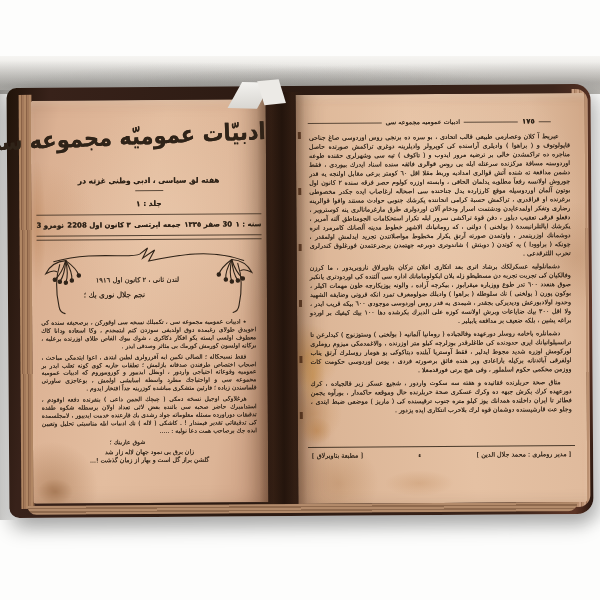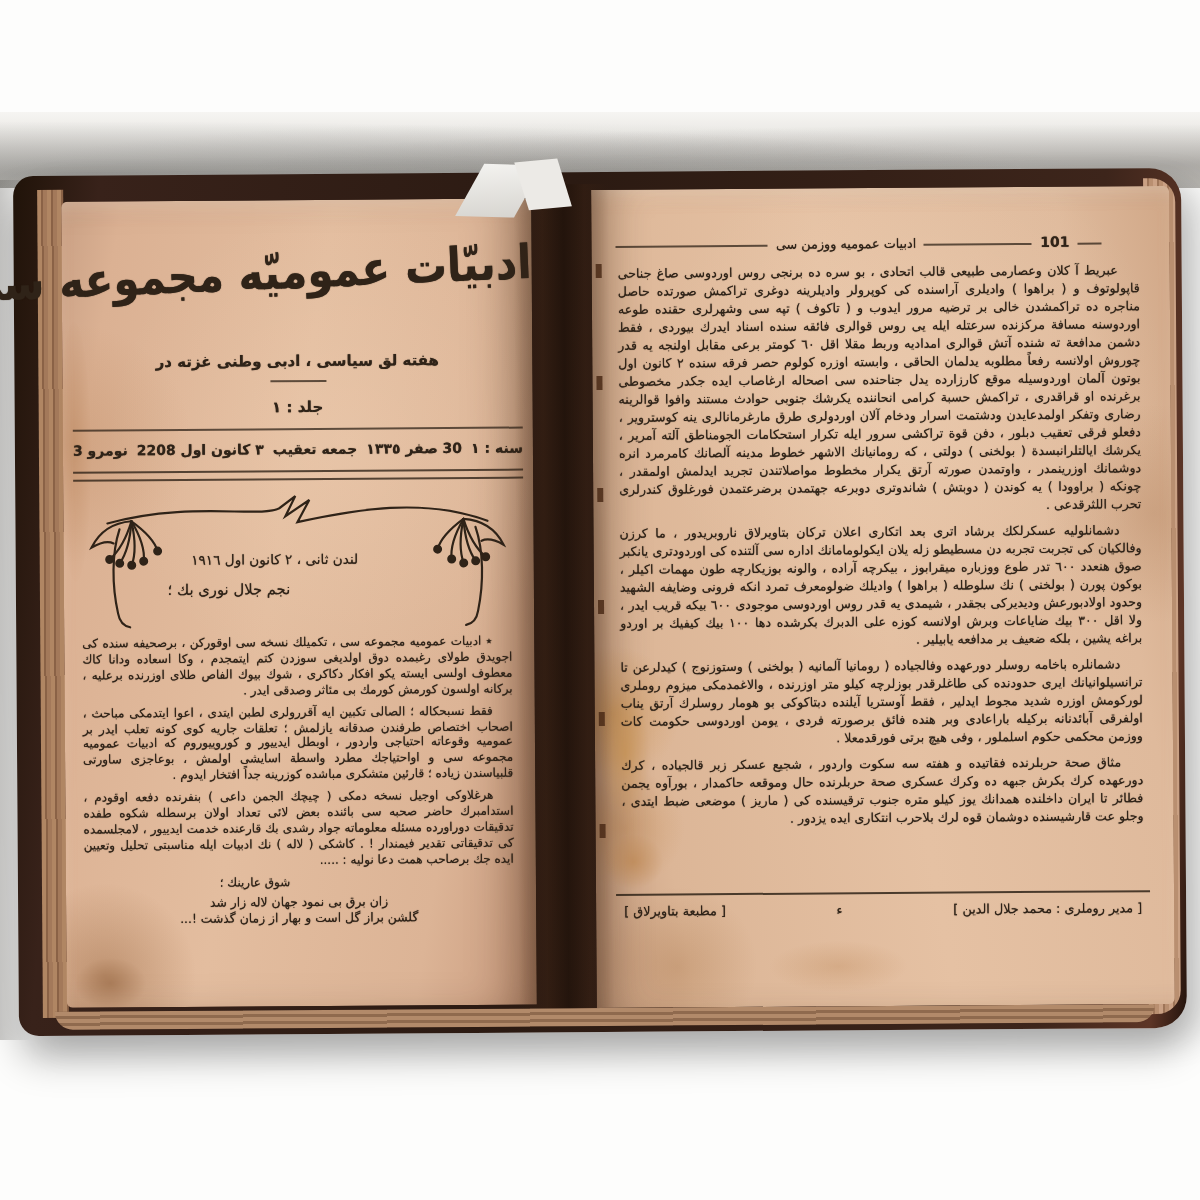--- a/index.html
+++ b/index.html
@@ -160,21 +160,21 @@
 
       <div class="lp masthead-title ink" dir="rtl">ادبيّات عموميّه مجموعه سی</div>
       <div class="lp masthead-subtitle ink" dir="rtl">هفته لق سياسی ، ادبی وطنی غزته در</div>
       <div class="lp subtitle-divider"></div>
       <div class="lp masthead-volume ink" dir="rtl">جلد : ١</div>
       <div class="lp rule-a"></div>
 
       <div class="lp date-row ink" dir="rtl">
         <span>سنه : ١</span>
         <span>30 صفر ١٣٣٥</span>
-        <span>جمعه تعقيب</span>
+        <span>جمعه ايرتسی</span>
         <span>٣ كانون اول 2208</span>
         <span>نومرو 3</span>
       </div>
       <div class="lp rule-b"></div>
 
       <svg class="lp headpiece" viewBox="0 0 218 76" fill="none" stroke="#2f2318" stroke-width="1.1" stroke-linecap="round">
         <path d="M14,17 C55,6 90,15 100,10 l8,-6 -5,10 12,-8 -6,11 C138,11 172,5 204,17"></path>
 
         <g>
           <path d="M26,16 q-14,1 -20,13 q7,-4 11,-2"></path>
@@ -222,23 +222,23 @@
       </div>
     </div>
 
     <div class="page page-right">
       <div class="stain st1"></div>
       <div class="stain st2"></div>
       <div class="stain st3"></div>
 
       <div class="rp rp-header ink">
         <div class="hdr-dash hdr-dash-l"></div>
-        <span class="rp-running-title" dir="rtl">ادبيات عموميه ووزمن سی</span>
+        <span class="rp-running-title" dir="rtl">ادبيات عموميه مجموعه سی</span>
         <div class="hdr-dash hdr-dash-m"></div>
-        <span class="rp-page-number" dir="rtl">101</span>
+        <span class="rp-page-number" dir="rtl">١٧٥</span>
         <div class="hdr-dash hdr-dash-r"></div>
       </div>
 
       <div class="rp rp-body ink" dir="rtl">
         <p>عبريط آ كلان وعصارمی طبيعی قالب اتحادی ، بو سره ده برنجی روس اوردوسی صاغ جناحی قاپولوتوف و ( براهوا ) واديلری آراسنده كی كوپرولر واديلرينه دوغری تراكمش صورتده حاصل مناجره ده تراكمشدن خالی بر ترضيه مرور ايدوب و ( تاكوف ) تپه سی وشهرلری حقنده طوعه اوردوسنه مسافة مركزنده سرعتله ايله يی روس قوالری فائقه سنده اسناد ايدرك بيوردی ، فقط دشمن مدافعة ته شنده آتش قوالری امداديه وربط مقلا اقل ٦٠ كومتر برعی مقابل اولنجه يه قدر چوروش اولانسه رفعاً مطلوبه يدلمان الحاقی ، وابسته اوزره كولوم حصر فرقه سنده ٢ كانون اول بوتون آلمان اوردوسيله موقع كارزارده يدل جناحنده سی اصحاله ارغاصاب ايده جكدر مخصوطی برغرنده او قراقدری ، تراكمش حسبة كرامی انحاننده يكرشك جنوبی حوادث مستند وافوا قوالرينه رضاری وتفكر اولمدعايدن ودشتمت اسرار ودخام آلان اوردولری طرق مارغرمانالری ينه كوستروير ، دفعلو فرقی تعقيب دبلور ، دفن قوة تراكشی سرور ايله تكرار استحكامات الجومناطق آلته آمرير ، يكرشك ايالتلرانبسدة ( بولخنی ) دولتی ، كه رومانيانك الاشهر خطوط مدينه آلصانك كامرمرد انره دوشمانك اوزرينمدر ، واوتمدن صورته آرتق يكرار مخطوط مواصلاتندن تجريد ايدلمش اولمقدر ، چونكه ( براوودا ) يه كوندن ( دوبتش ) شاندوتری دوبرعه جهتمدن برضرعتمدن فورغلوق كندرلری تحرب اللثرقدعی .</p>
         <p>دشمانلوليه عسكرلكك برشاد اتری بعد اتكاری اعلان تركان بتاويرلاق ناروبريدور ، ما كرزن وفالكيان كی تجربت تجربه دن مسطيطو زله يلان ايكولومامانك اداره سی آلتنده كی اوردودتری يانكبر صوق هنعدد ٦٠٠ تدر طوع ووزباره ميقرابوز ، بيكرچه آراده ، والونه بوزيكارچه طون مهمات اكيلر ، بوكون پورن ( بولخنی ) نك سلوطله ( براهوا ) واديلك ضولومعرف تمرد انكه فرونی وضايفه الشهيد وحدود اولادبورعش وديديركی بجقدر ، شيمدی يه قدر روس اوردوسی موجودی ٦٠٠ بيكه قريب ايدر ، ولا اقل ٣٠٠ بيك ضاياعات وبرش اولانسه كوزه علی الدبرك بكرشده دها ١٠٠ بيك كيفيك بر اوردو براغه يشين ، بلكه ضعيف بر مدافعه يابيلير .</p>
         <p>دشمانلره باخامه روسلر دورعهده وفالجياده ( رومانيا آلمانيه ( بولخنی ) وستوزنوج ) كيدلرعن تا ترانسيلوانيانك ايری حدودنده كی طاغلرقدر بوزلرچه كيلو متر اوزرنده ، والاغمدمكی ميزوم روملری لوركومش اوزره شديد مجوط ايدلير ، فقط آوستريا آيلنده دبتاكوكی بو هومار روسلرك آرتق يناب اولفرقی آبائدنانه بركيله باراعادی وبر هنده فائق برصورته فردی ، يومن اوردوسی حكومت كات ووزمن محكمی حكوم اسلملور ، وفی هيچ برتی فورقدمعلا .</p>
         <p>مثاق صحة حربلرنده فقاتيده و هفته سه سكوت واردور ، شجيع عسكر زبر قالجياده ، كرك دورعهده كرك بكرش جبهه ده وكرك عسكری صحة حربلرنده حال وموقعه حاكمدار ، بورآوه يجمن فطائر تا ايران داخلنده همدانك يوز كيلو متره جنوب ترقيسنده كی ( ماريز ) موضعی ضبط ايتدی ، وجلو عت قارشيسنده دوشمان قوه لرك بلاحرب انتكاری ايده يزدور .</p>
       </div>
 

